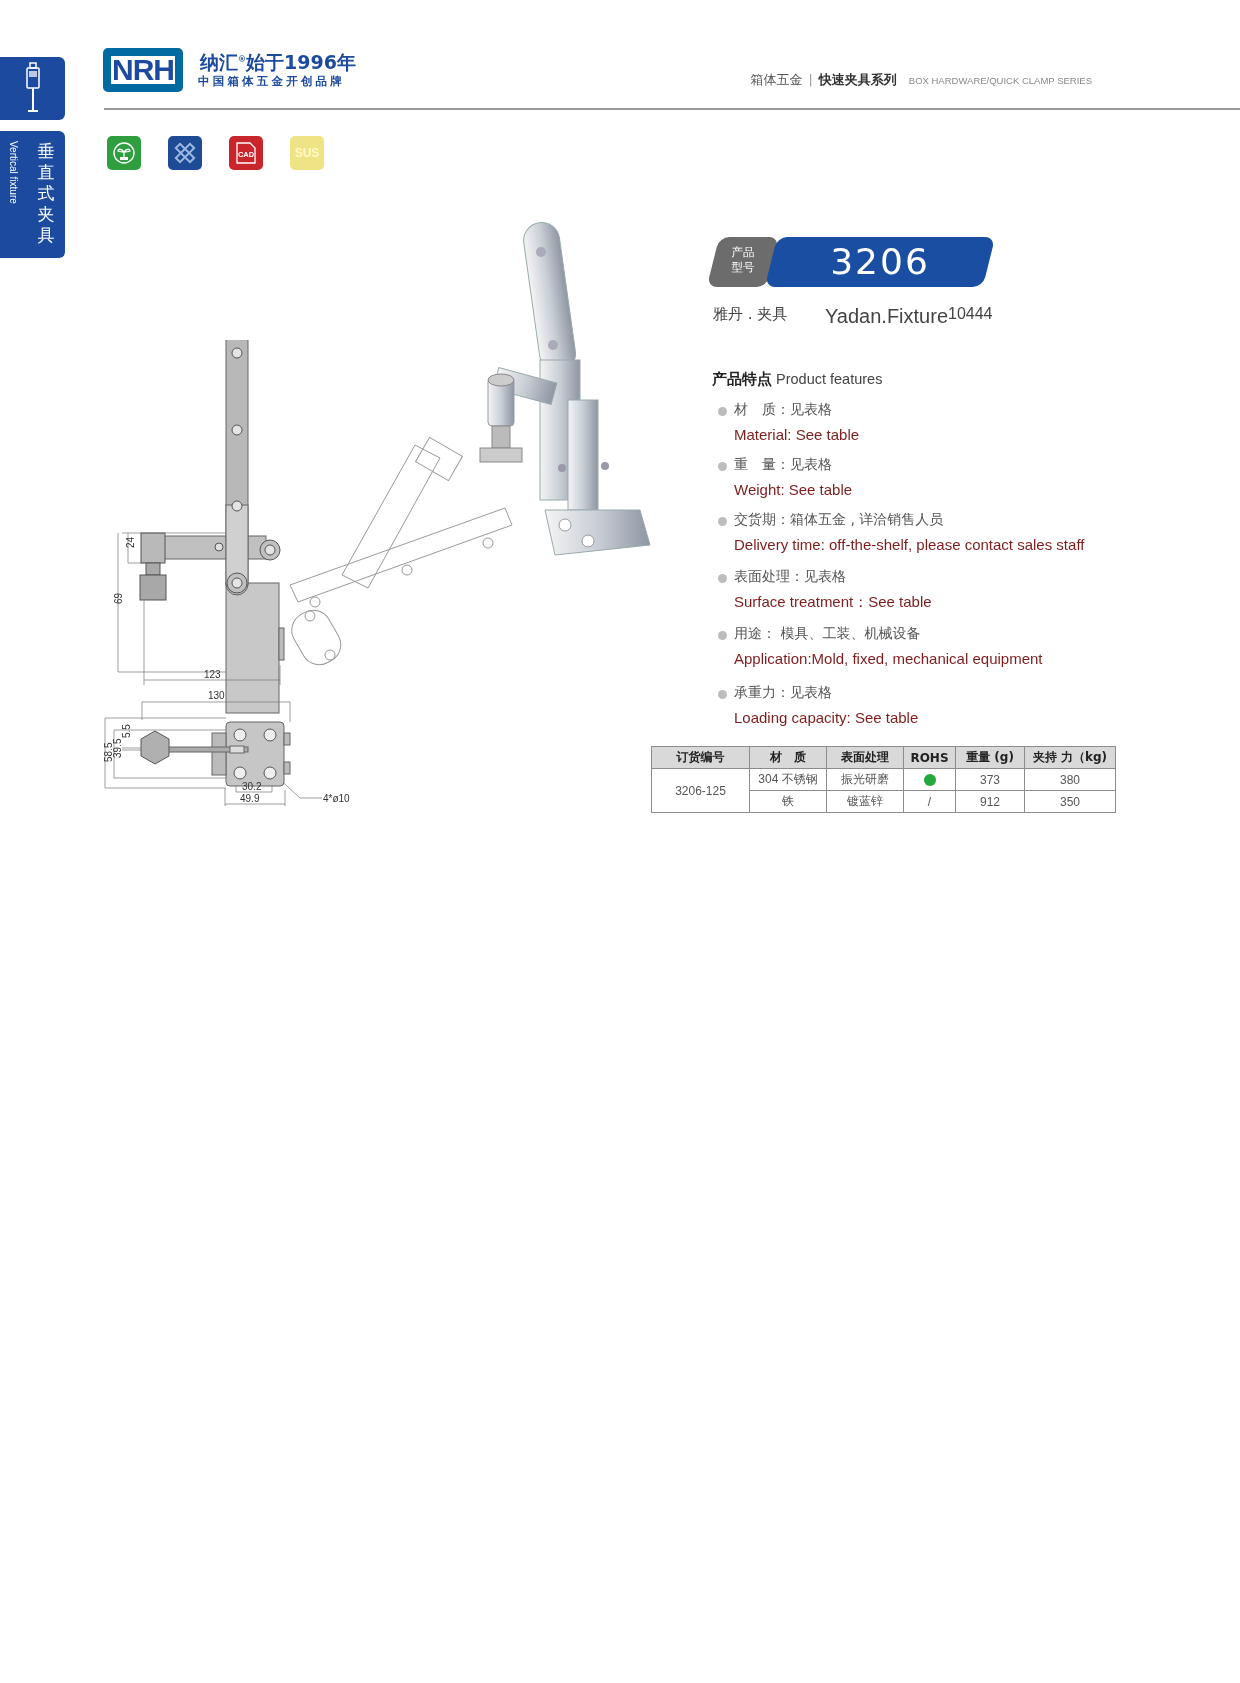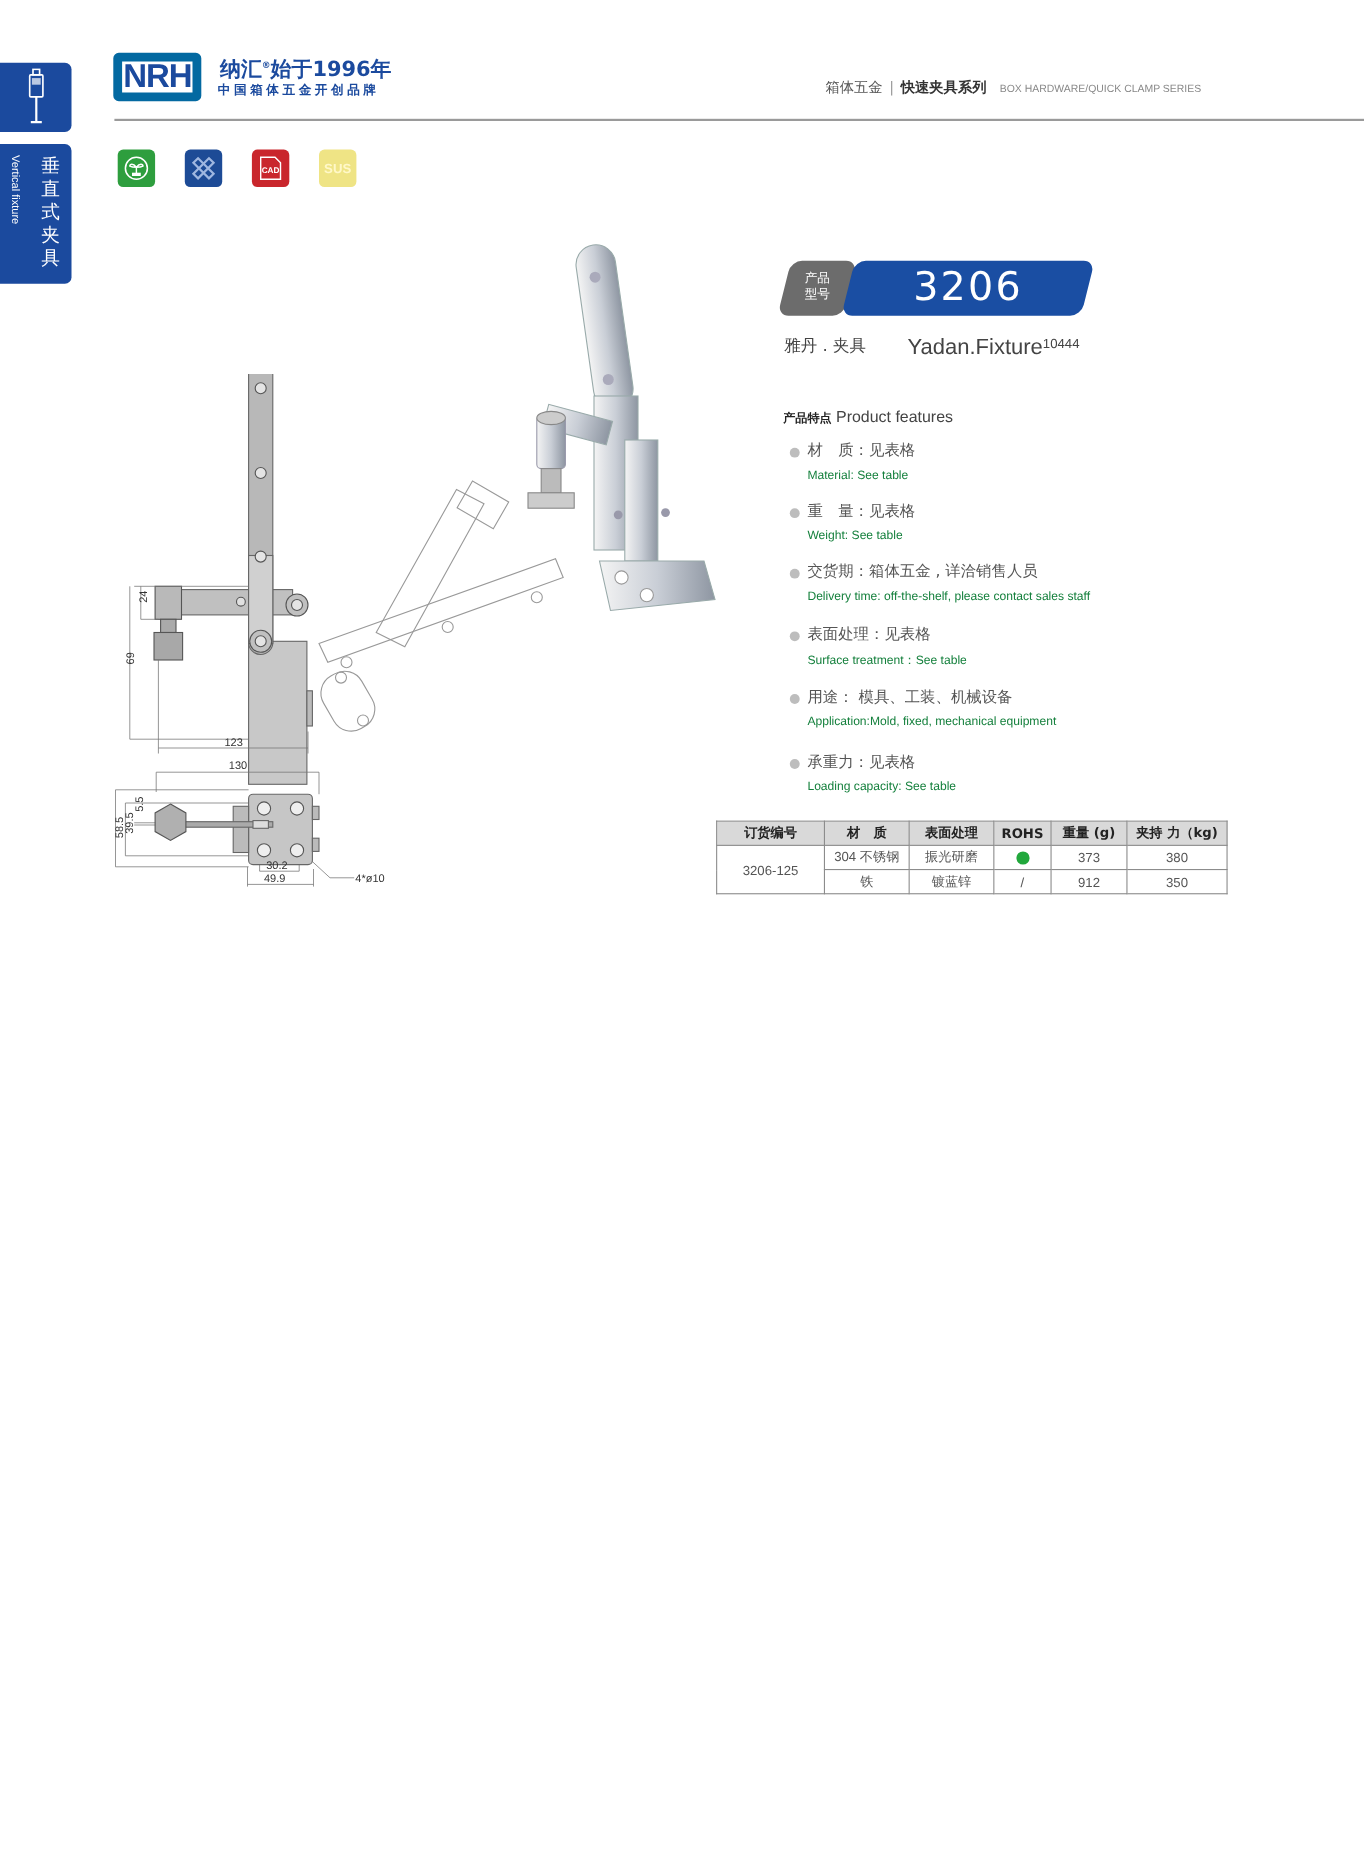--- a/index.html
+++ b/index.html
@@ -39,30 +39,30 @@
   .photo { position:absolute; left:450px; top:200px; }
 
   
   .model-tag { position:absolute; left:713px; top:237px; width:60px; height:50px; background:#6c6c6c; transform:skewX(-14deg); border-radius:10px; }
   .model-tag-text { position:absolute; left:727px; top:245px; width:32px; font-size:11.5px; line-height:15px; color:#fff; text-align:center; }
   .model-banner { position:absolute; left:771px; top:237px; width:218px; height:50px; background:#1a4ea3; transform:skewX(-14deg); border-radius:10px; }
   .model-number { position:absolute; left:771px; top:237px; width:218px; height:50px; line-height:50px; text-align:center; font-size:36px; color:#fff; font-family:"DejaVu Sans", sans-serif; letter-spacing:2px; }
   .subtitle { position:absolute; left:713px; top:305px; display:flex; font-size:15px; color:#444; white-space:nowrap; }
   .subtitle .s1 { width:112px; }
   .subtitle .s2 { width:123px; font-family:"Liberation Sans", sans-serif; font-size:20px; }
-  .subtitle .s3 { font-family:"Liberation Sans", sans-serif; font-size:12px; }
+  .subtitle .s3 { font-family:"Liberation Sans", sans-serif; font-size:16px; }
 
   
   .feat-title { position:absolute; left:712px; top:369px; white-space:nowrap; }
-  .feat-title .cn { font-size:11px; color:#222; font-weight:bold; }
+  .feat-title .cn { font-size:15px; color:#222; font-weight:bold; }
   .feat-title .en { font-size:14.5px; color:#444; font-family:"Liberation Sans", sans-serif; margin-left:4px; }
   .feature { position:absolute; left:718px; white-space:nowrap; }
   .feature .dot { position:absolute; left:0; top:6px; width:9px; height:9px; border-radius:50%; background:#bdbdbd; }
   .feature .cn { position:absolute; left:16px; top:0; font-size:14px; color:#555; }
-  .feature .en { position:absolute; left:16px; top:25px; font-size:11px; color:#15803d; font-family:"Liberation Sans", sans-serif; }
+  .feature .en { position:absolute; left:16px; top:25px; font-size:15px; color:#7f1d1d; font-family:"Liberation Sans", sans-serif; }
 
   
   .spec-table { position:absolute; left:651px; top:746px; border-collapse:collapse; font-size:12px; color:#555; }
   .spec-table th, .spec-table td { border:1px solid #8c8c8c; text-align:center; height:22px; padding:0; }
   .spec-table th { background:#d9d9d9; color:#222; font-weight:bold; font-size:12px; }
   .spec-table td { background:#fff; font-family:"Liberation Sans", sans-serif; }
   .rohs-dot { display:inline-block; width:12px; height:12px; border-radius:50%; background:#22a83c; vertical-align:middle; }
   .dim { font-family:"Liberation Sans", sans-serif; font-size:10px; fill:#333; }
 </style>
 </head>

